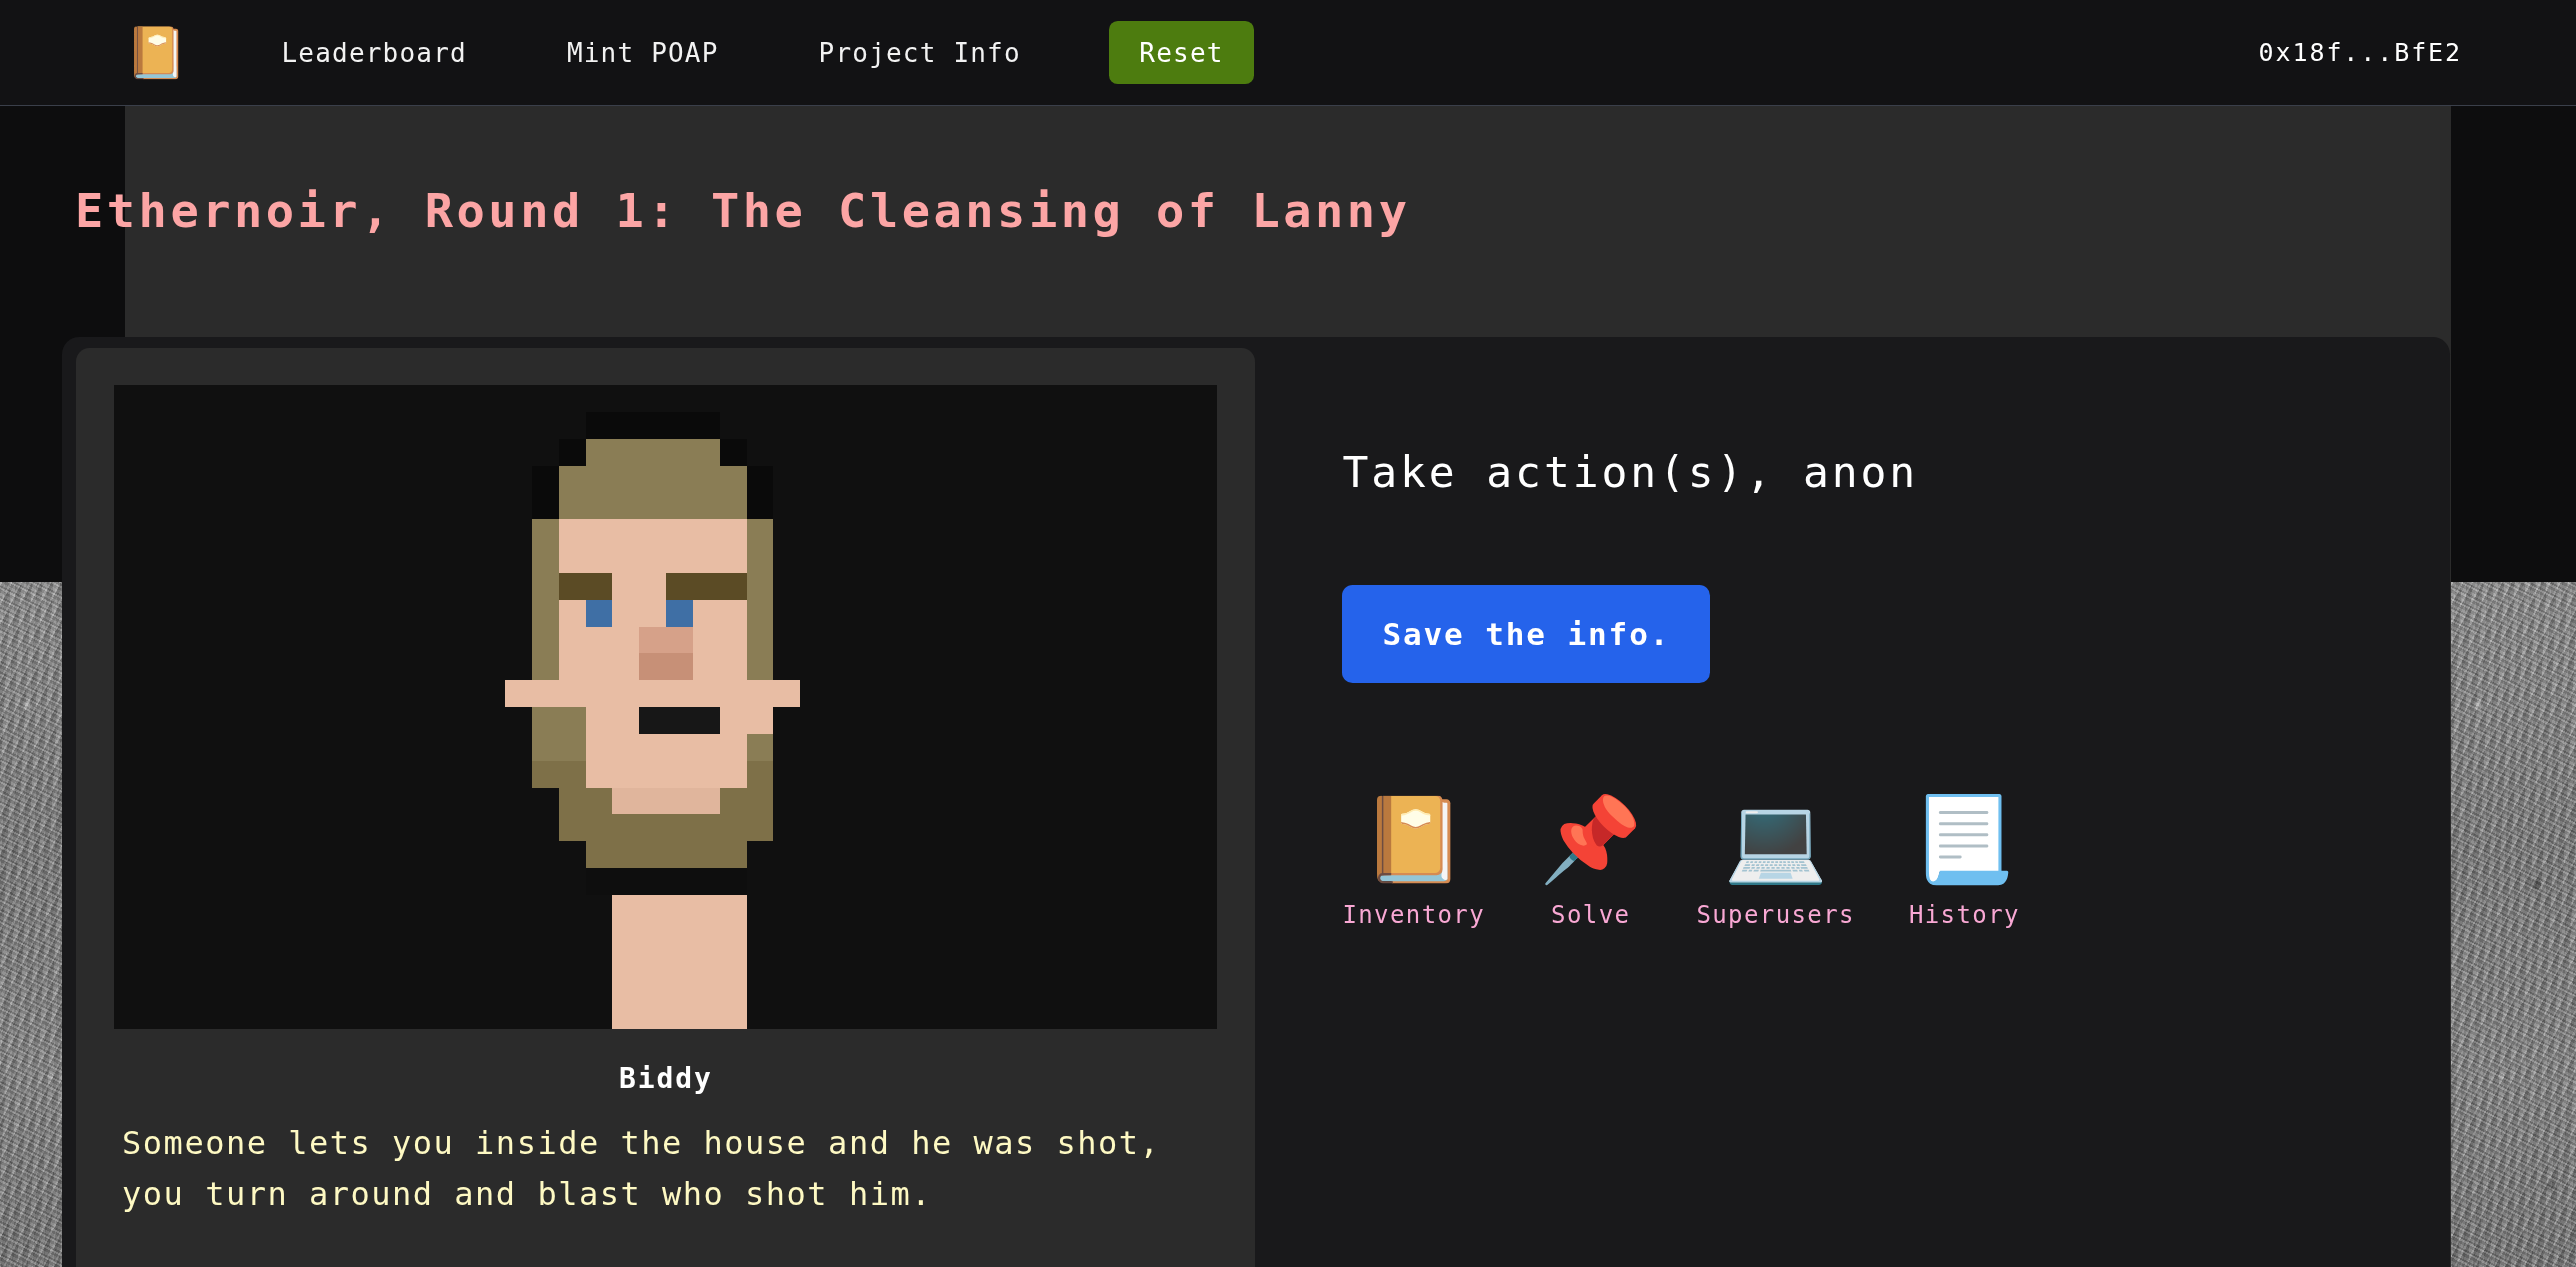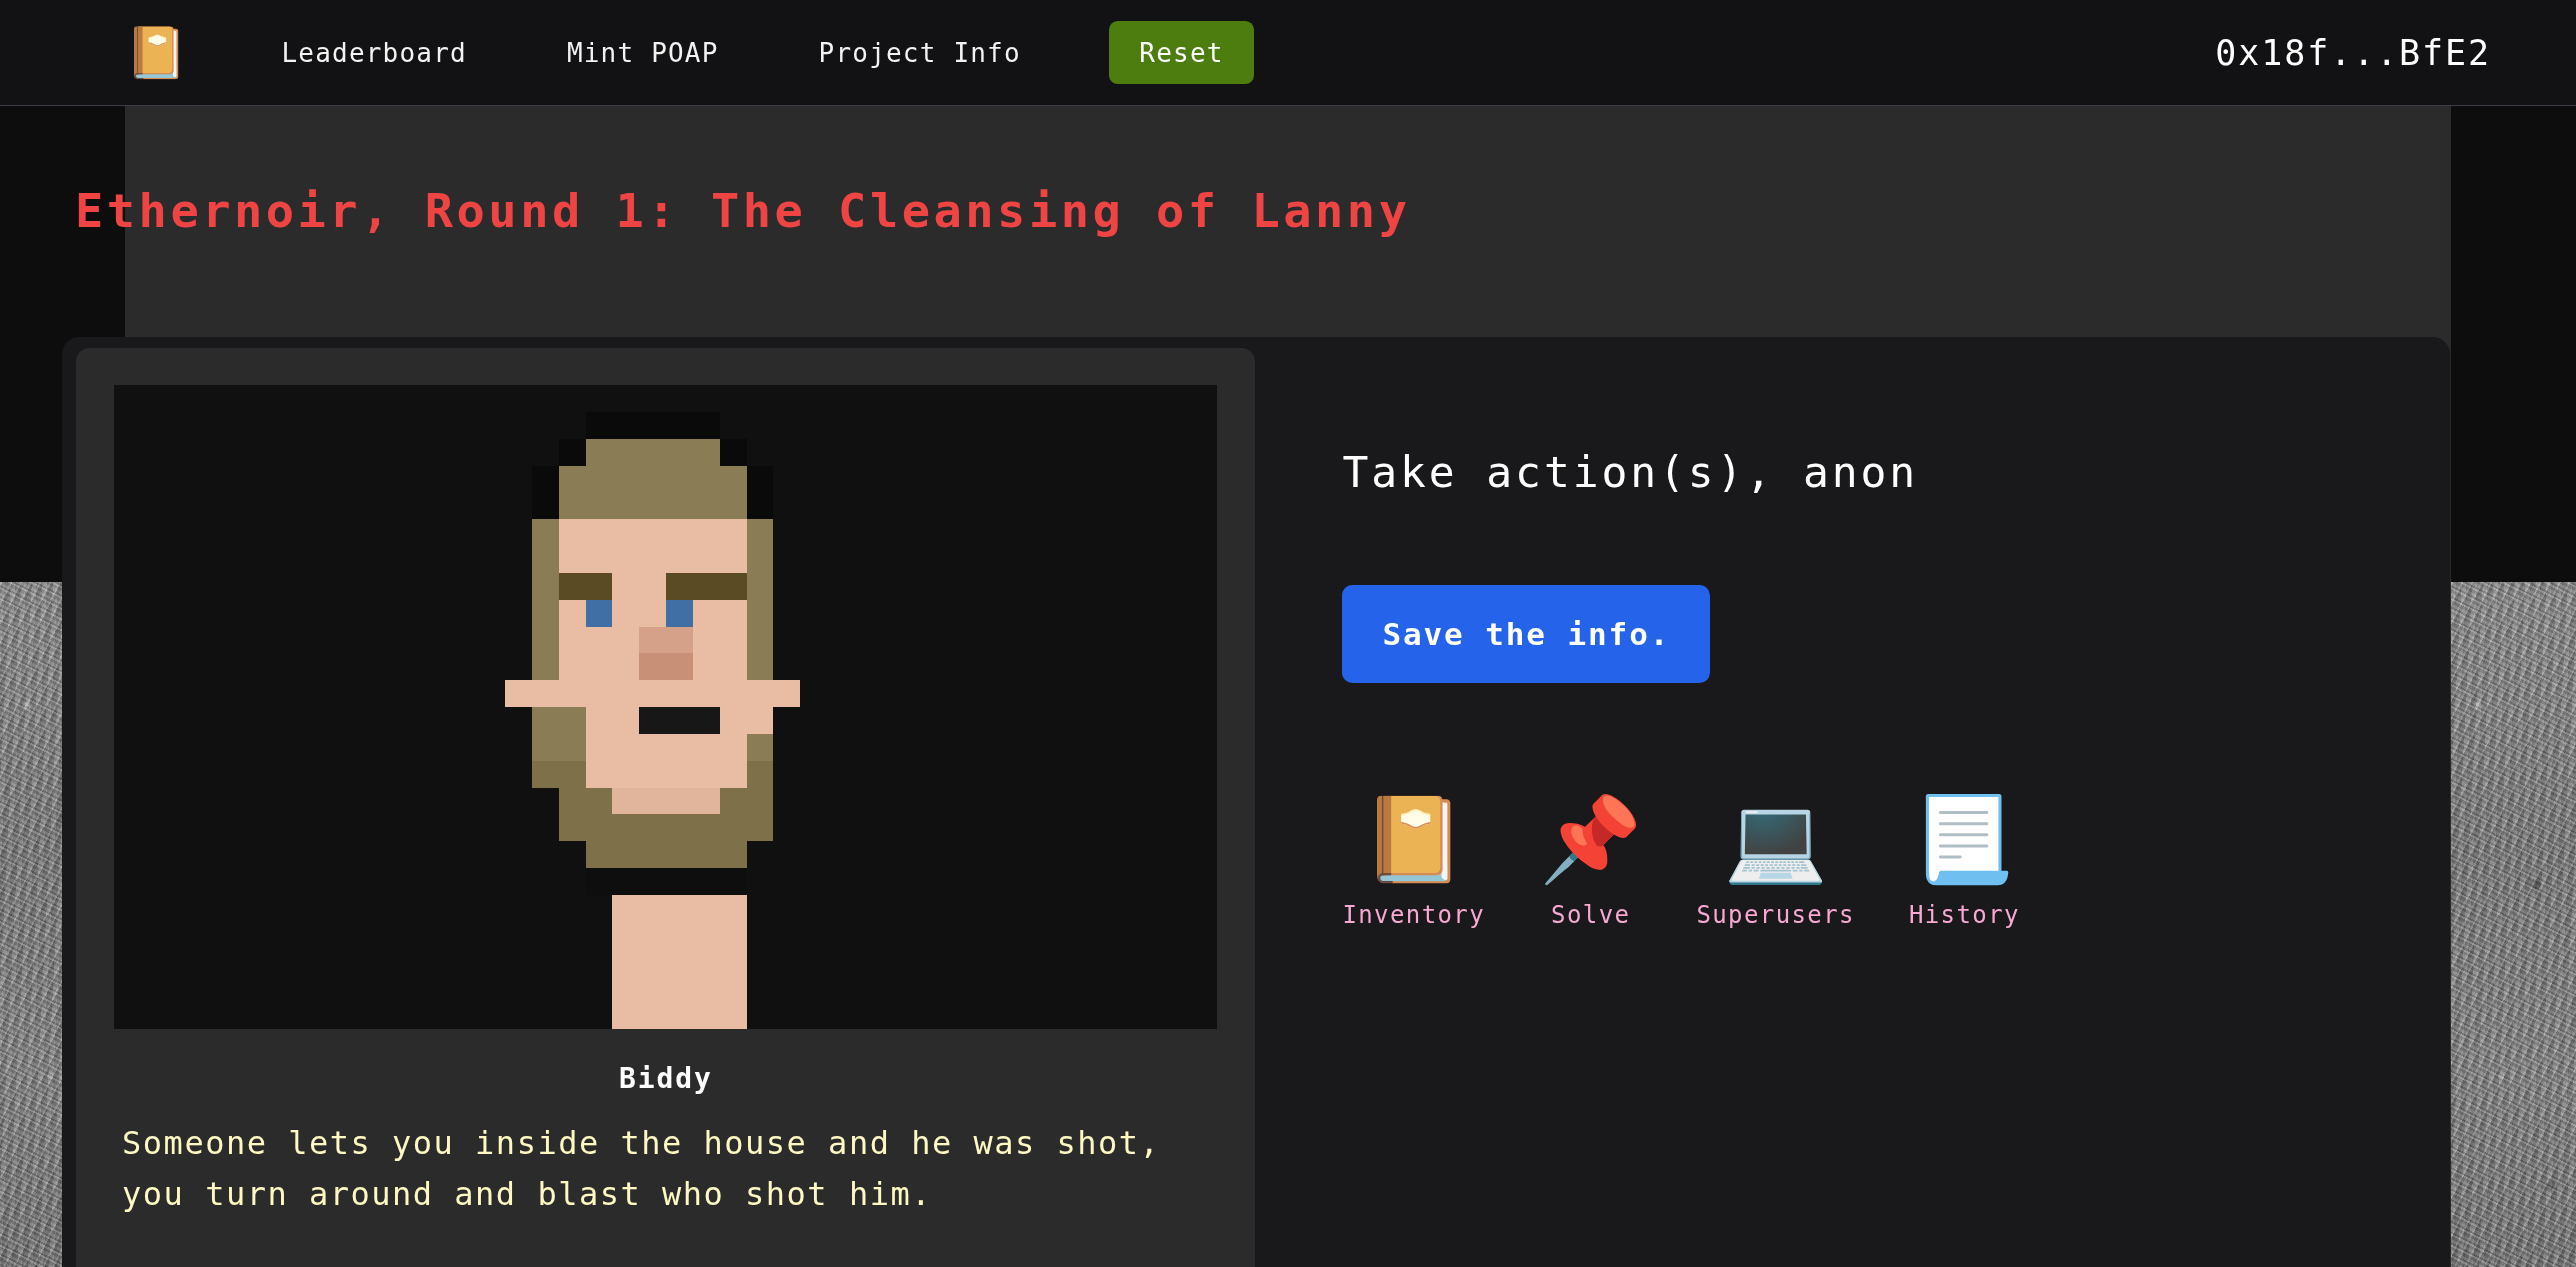--- a/index.html
+++ b/index.html
@@ -62,29 +62,29 @@
     text-decoration:none; cursor:pointer; white-space:nowrap;text-align:center;
   }
   .nav-reset {
     background:#4d7c0f; color:#ffffff;
     font-size:26px; letter-spacing:1.2px;
     border:none; border-radius:8.7px;
     padding:16.4px 30px; cursor:pointer;
     font-family:inherit;
   }
   .nav-wallet {
-    margin-left:auto; margin-right:85px;
-    color:#ffffff; font-size:35px; letter-spacing:1.9px;
+    margin-left:auto; margin-right:114px;
+    color:#ffffff; font-size:25px; letter-spacing:1.9px;
     white-space:nowrap; cursor:pointer;
   }
 
   
   .page-title {
     position:absolute; left:-50px; top:183px;
-    color:#ef4444;
+    color:#fca5a5;
     font-size:47px; font-weight:bold;
     letter-spacing:3.5px; white-space:nowrap;
   }
 
   
   .board {
     position:absolute; left:-63px; top:337px;
     width:2388px; height:962px;
     background:#19191b;
     border-radius:17.3px;

